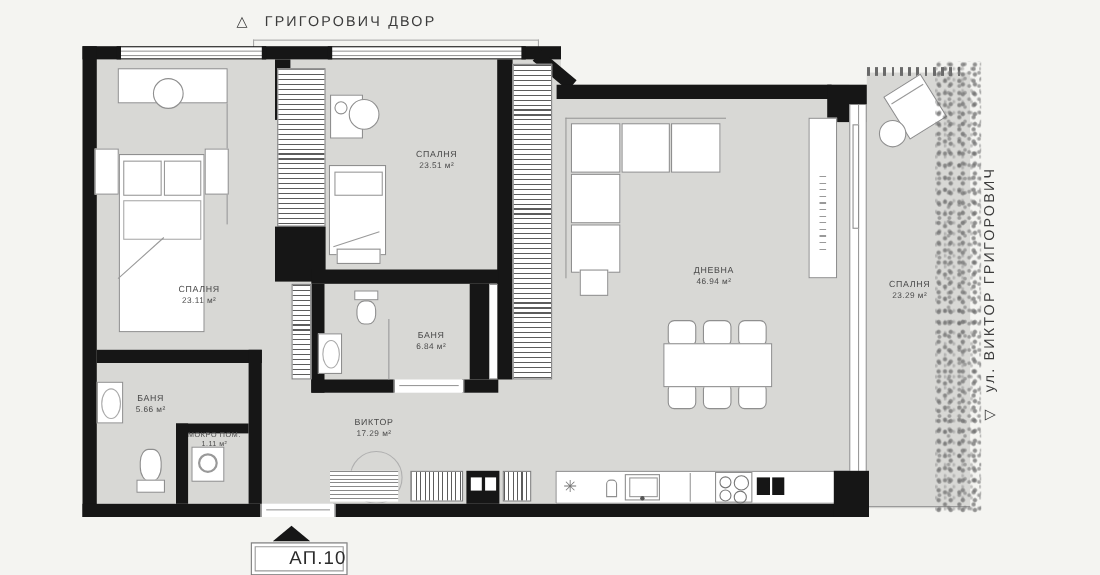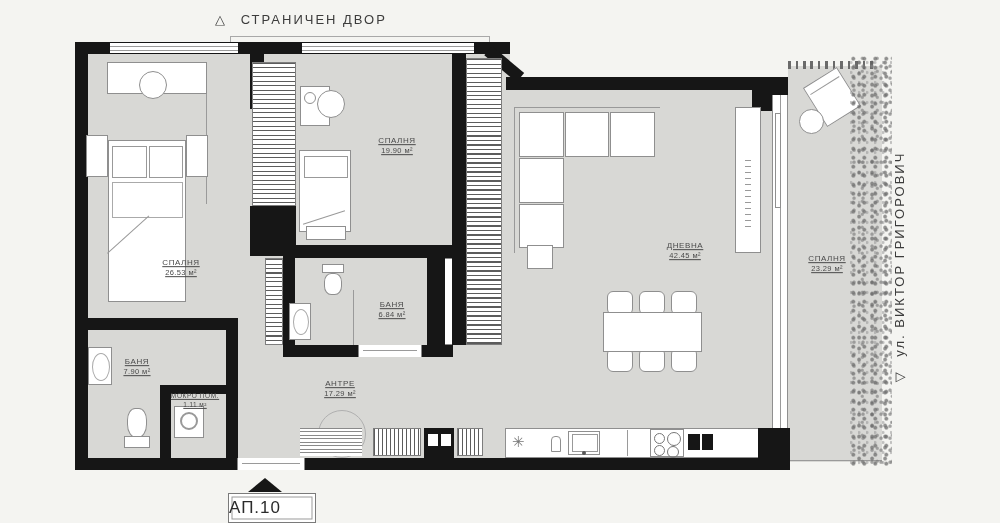--- a/index.html
+++ b/index.html
@@ -14,49 +14,49 @@
           background-image:repeating-linear-gradient(180deg,#5c5c5c 0 1px,transparent 1px 4.5px);}
   .hatchV{position:absolute;background:#fff;border:1px solid #7d7d7d;box-sizing:border-box;
           background-image:repeating-linear-gradient(90deg,#5c5c5c 0 1px,transparent 1px 4px);}
   .matH{position:absolute;background:#fff;
           background-image:repeating-linear-gradient(180deg,#8a8a8a 0 1px,transparent 1px 3.5px);}
   .window{position:absolute;background:#fff;
           background-image:linear-gradient(#9a9a9a,#9a9a9a),linear-gradient(#9a9a9a,#9a9a9a);
           background-size:100% 1px,100% 1px;background-position:0 3px,0 7px;background-repeat:no-repeat;}
   .circle{position:absolute;background:#fff;border:1px solid #8f8f8f;border-radius:50%;box-sizing:border-box;}
   .lbl{position:absolute;transform:translate(-50%,-50%);text-align:center;color:#4a4a4a;
-       font-size:8px;letter-spacing:.6px;line-height:1.4;white-space:nowrap;text-decoration:underline;}
+       font-size:8px;letter-spacing:.6px;line-height:1.4;white-space:nowrap;}
   .lbl .area{font-size:7.5px;letter-spacing:.4px;}
   .lbl.small{font-size:6.5px;}
   .lbl.small .area{font-size:6.5px;}
   .caption{position:absolute;color:#3c3c3c;font-size:13px;letter-spacing:2px;white-space:nowrap;}
   .railing{position:absolute;background-image:repeating-linear-gradient(90deg,#6a6a6a 0 2.5px,transparent 2.5px 7.5px);}
   .hedge{position:absolute;
      background-image:
        radial-gradient(circle at 30% 30%, rgba(110,110,110,.75) 1.2px, transparent 2.6px),
        radial-gradient(circle at 70% 60%, rgba(95,95,95,.65) 1.2px, transparent 2.6px),
        radial-gradient(circle at 45% 85%, rgba(130,130,130,.7) 1.1px, transparent 2.3px),
        radial-gradient(circle at 82% 18%, rgba(120,120,120,.6) 1px, transparent 2.2px),
        radial-gradient(circle at 12% 65%, rgba(150,150,150,.55) 1px, transparent 2.1px);
      background-size:11px 9px,13px 11px,9px 12px,15px 13px,8px 10px;}
   .tri-up{position:absolute;width:0;height:0;border-left:17px solid transparent;
           border-right:17px solid transparent;border-bottom:14px solid #161616;}
   .unitbox{position:absolute;background:#fff;border:1px solid #7a7a7a;box-shadow:inset 0 0 0 2.5px #fff,inset 0 0 0 3.5px #9a9a9a;
-           display:flex;align-items:center;justify-content:flex-start;
+           display:flex;align-items:center;justify-content:flex-end;
            font-size:17px;letter-spacing:1px;color:#2b2b2b;}
   .thinline{position:absolute;background:transparent;border-top:1px solid #a8a8a8;}
 </style>
 </head>
 <body>
 
 <div class="plan">
 
   <div class="caption" style="left:215px;top:12px;">
     <span>△</span>
-    <span style="margin-left:8px;">СТРАНИЧЕН ДВОР</span>
+    <span style="margin-left:8px;">ГРИГОРОВИЧ ДВОР</span>
   </div>
 
   <div class="caption" style="left:755px;top:254px;width:300px;height:26px;transform:rotate(-90deg);text-align:center;">
     <span>▽</span>
     <span style="margin-left:8px;">ул. ВИКТОР ГРИГОРОВИЧ</span>
   </div>
 
   <div class="floor" style="left:88px;top:54px;width:684px;height:404px;"></div>
   <div class="abs" style="left:510px;top:30px;width:290px;height:47px;background:#f4f4f1;"></div>
   <div class="floor" style="left:788px;top:66px;width:94px;height:396px;"></div>
@@ -195,45 +195,45 @@
 
   <div class="railing" style="left:788px;top:61px;width:86px;height:8px;"></div>
   <div class="wh" style="left:812px;top:74px;width:40px;height:46px;transform:rotate(-32deg);">
     <div style="position:absolute;left:2px;top:8px;width:34px;height:1px;background:#999;"></div>
   </div>
   <div class="circle" style="left:799px;top:109px;width:25px;height:25px;"></div>
   <div class="hedge" style="left:850px;top:56px;width:42px;height:410px;"></div>
 
   <div class="lbl" style="left:181px;top:268px;">
     <div>СПАЛНЯ</div>
-    <div class="area">26.53 м²</div>
+    <div class="area">23.11 м²</div>
   </div>
   <div class="lbl" style="left:397px;top:146px;">
     <div>СПАЛНЯ</div>
-    <div class="area">19.90 м²</div>
+    <div class="area">23.51 м²</div>
   </div>
   <div class="lbl" style="left:392px;top:310px;">
     <div>БАНЯ</div>
     <div class="area">6.84 м²</div>
   </div>
   <div class="lbl" style="left:137px;top:367px;">
     <div>БАНЯ</div>
-    <div class="area">7.90 м²</div>
+    <div class="area">5.66 м²</div>
   </div>
   <div class="lbl small" style="left:195px;top:400px;">
     <div>МОКРО ПОМ.</div>
     <div class="area">1.11 м²</div>
   </div>
   <div class="lbl" style="left:340px;top:389px;">
-    <div>АНТРЕ</div>
+    <div>ВИКТОР</div>
     <div class="area">17.29 м²</div>
   </div>
-  <div class="lbl" style="left:649px;top:251px;margin-left:36px;">
+  <div class="lbl" style="left:649px;top:251px;">
     <div>ДНЕВНА</div>
-    <div class="area">42.45 м²</div>
+    <div class="area">46.94 м²</div>
   </div>
   <div class="lbl" style="left:827px;top:264px;">
     <div>СПАЛНЯ</div>
     <div class="area">23.29 м²</div>
   </div>
 
   <div class="tri-up" style="left:248px;top:478px;"></div>
   <div class="unitbox" style="left:228px;top:493px;width:86px;height:28px;">
     <span>АП.10</span>
   </div>

